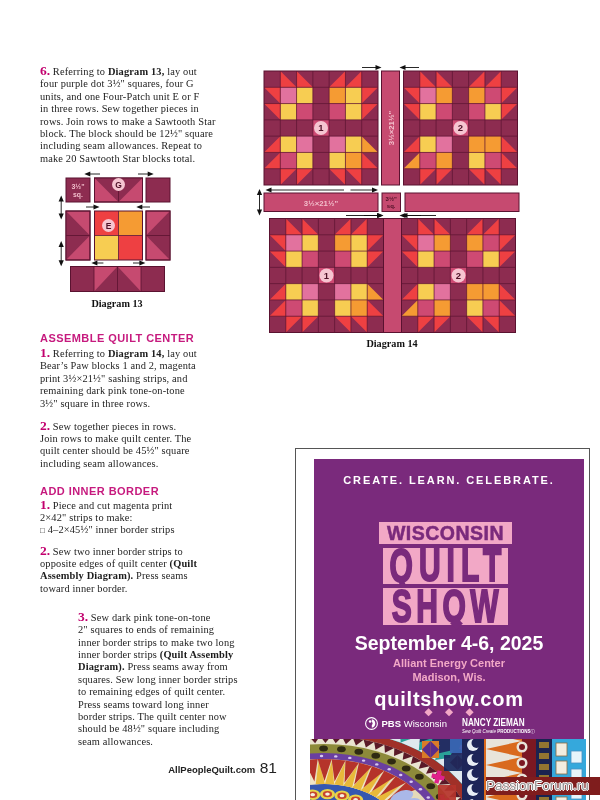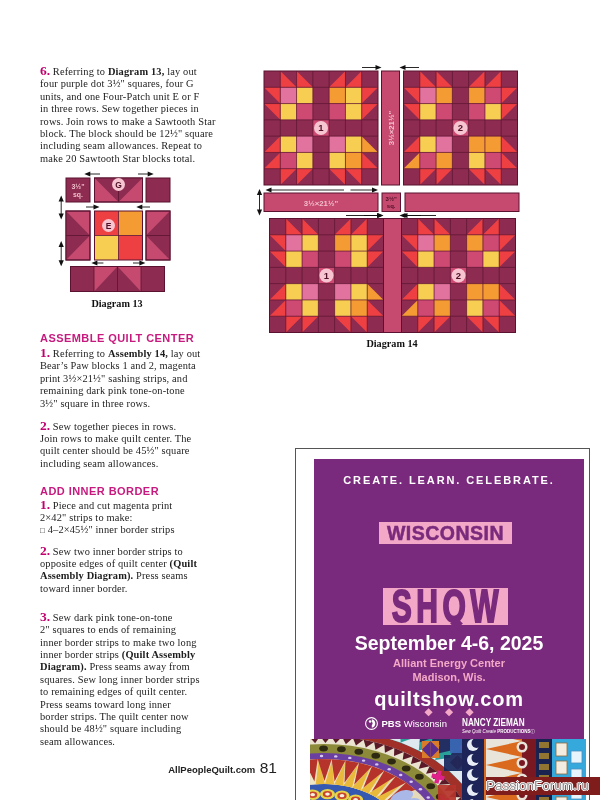--- a/index.html
+++ b/index.html
@@ -67,38 +67,38 @@
     <polygon points="105.40,103.00 99.40,100.40 99.40,105.60" fill="#111"></polygon>
     <line x1="21.20" y1="40.50" x2="21.20" y2="54.50" stroke="#111" stroke-width="0.9"></line>
     <polygon points="21.20,35.50 18.60,41.50 23.80,41.50" fill="#111"></polygon>
     <polygon points="21.20,59.50 18.60,53.50 23.80,53.50" fill="#111"></polygon>
     <line x1="21.20" y1="86.00" x2="21.20" y2="101.30" stroke="#111" stroke-width="0.9"></line>
     <polygon points="21.20,81.00 18.60,87.00 23.80,87.00" fill="#111"></polygon>
     <polygon points="21.20,106.30 18.60,100.30 23.80,100.30" fill="#111"></polygon>
   </svg>
 <div class="cap" style="left:57px;top:298px;">Diagram 13</div>
 <div class="hd" style="top:332.3px;">ASSEMBLE QUILT CENTER</div>
-<div class="step" style="top:347px;"><span class="num">1.</span> Referring to <b>Assembly 14,</b> lay out<br>
+<div class="step" style="top:347px;"><span class="num">1.</span> Referring to <b>Diagram 14,</b> lay out<br>
 Bear’s Paw blocks 1 and 2, magenta<br>
 print 3½×21½" sashing strips, and<br>
 remaining dark pink tone-on-tone<br>
 3½" square in three rows.</div>
 <div class="step" style="top:419.5px;"><span class="num">2.</span> Sew together pieces in rows.<br>
 Join rows to make quilt center. The<br>
 quilt center should be 45½" square<br>
 including seam allowances.</div>
 <div class="hd" style="top:485.3px;">ADD INNER BORDER</div>
 <div class="step" style="top:498.5px;"><span class="num">1.</span> Piece and cut magenta print<br>
 2×42" strips to make:<br>
 <span style="font-size:8px;">□</span> 4–2×45½" inner border strips</div>
 <div class="step" style="top:544.5px;"><span class="num">2.</span> Sew two inner border strips to<br>
 opposite edges of quilt center <b>(Quilt<br>
 Assembly Diagram).</b> Press seams<br>
 toward inner border.</div>
-<div class="step" style="top:610.8px;"><span class="num">3.</span> Sew dark pink tone-on-tone<br>
+<div class="step" style="top:610.8px;margin-left:38px;"><span class="num">3.</span> Sew dark pink tone-on-tone<br>
 2" squares to ends of remaining<br>
 inner border strips to make two long<br>
 inner border strips <b>(Quilt Assembly<br>
 Diagram).</b> Press seams away from<br>
 squares. Sew long inner border strips<br>
 to remaining edges of quilt center.<br>
 Press seams toward long inner<br>
 border strips. The quilt center now<br>
 should be 48½" square including<br>
 seam allowances.</div>
@@ -326,20 +326,21 @@
     <line x1="114.00" y1="160.50" x2="128.50" y2="160.50" stroke="#111" stroke-width="0.9"></line>
     <polygon points="133.50,160.50 127.50,157.90 127.50,163.10" fill="#111"></polygon>
     <line x1="171.00" y1="160.50" x2="156.50" y2="160.50" stroke="#111" stroke-width="0.9"></line>
     <polygon points="151.50,160.50 157.50,157.90 157.50,163.10" fill="#111"></polygon>
   </svg>
 <div class="cap" style="left:332px;top:338px;">Diagram 14</div>
 <div style="position:absolute;left:295px;top:400px;width:295px;height:384px;border:1.2px solid #555;background:#fff;margin-top:48px;">
     <div style="position:absolute;left:18px;top:10px;width:270px;height:281px;background:#7A2A7C;"></div>
     <div style="position:absolute;left:18px;top:25px;width:270px;text-align:center;font-family:&quot;Liberation Sans&quot;,sans-serif;font-weight:bold;font-size:11px;letter-spacing:1.9px;color:#fff;">CREATE. LEARN. CELEBRATE.</div>
     <div style="position:absolute;background:#F2A8C6;color:#7A2A7C;font-family:&quot;Liberation Sans&quot;,sans-serif;font-weight:bold;text-align:center;left:83px;top:73px;width:133px;height:22px;font-size:19.5px;line-height:22px;letter-spacing:0.5px;-webkit-text-stroke:0.5px #7A2A7C;">WISCONSIN</div>
+    <div style="position:absolute;background:#F2A8C6;color:#7A2A7C;font-family:&quot;Liberation Sans&quot;,sans-serif;font-weight:bold;text-align:center;left:87px;top:99px;width:125px;height:36px;"><span style="display:inline-block;font-size:30px;line-height:36px;letter-spacing:6px;margin-left:6px;transform:scaleY(1.52);transform-origin:center;-webkit-text-stroke:1.3px #7A2A7C;">QUILT</span></div>
     <div style="position:absolute;background:#F2A8C6;color:#7A2A7C;font-family:&quot;Liberation Sans&quot;,sans-serif;font-weight:bold;text-align:center;left:87px;top:139px;width:125px;height:37px;"><span style="display:inline-block;font-size:30px;line-height:37px;letter-spacing:4.5px;margin-left:4px;transform:scaleY(1.52);transform-origin:center;-webkit-text-stroke:1.3px #7A2A7C;">SHOW</span></div>
     <div style="position:absolute;left:155.5px;top:169.5px;width:9px;height:9px;background:#7A2A7C;transform:rotate(45deg);"></div>
     <div style="position:absolute;left:18px;top:183px;width:270px;text-align:center;font-family:&quot;Liberation Sans&quot;,sans-serif;font-weight:bold;font-size:19.5px;color:#fff;">September 4-6, 2025</div>
     <div style="position:absolute;left:18px;top:208px;width:270px;text-align:center;font-family:&quot;Liberation Sans&quot;,sans-serif;font-weight:bold;font-size:11px;line-height:13.5px;color:#F2A8C6;">Alliant Energy Center<br>Madison, Wis.</div>
     <div style="position:absolute;left:18px;top:238.5px;width:270px;text-align:center;font-family:&quot;Liberation Sans&quot;,sans-serif;font-weight:bold;font-size:20px;letter-spacing:0.8px;color:#fff;">quiltshow.com</div>
     <div style="position:absolute;left:18px;top:256px;width:270px;display:flex;justify-content:center;gap:12.5px;font-size:10.5px;color:#F2A8C6;">
       <span>◆</span>
       <span>◆</span>
       <span>◆</span>
     </div>

